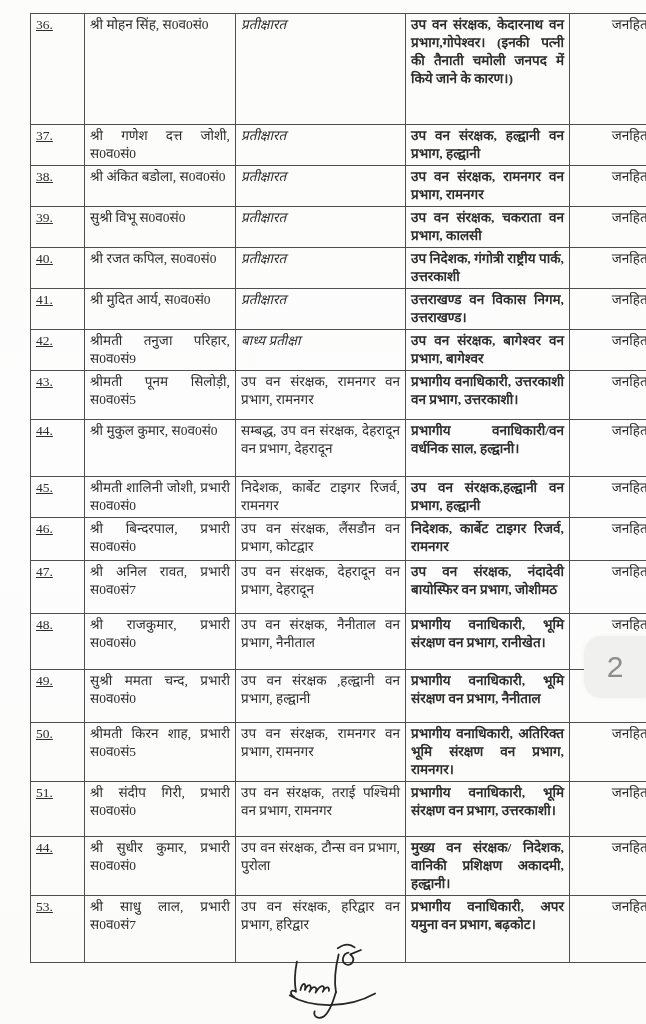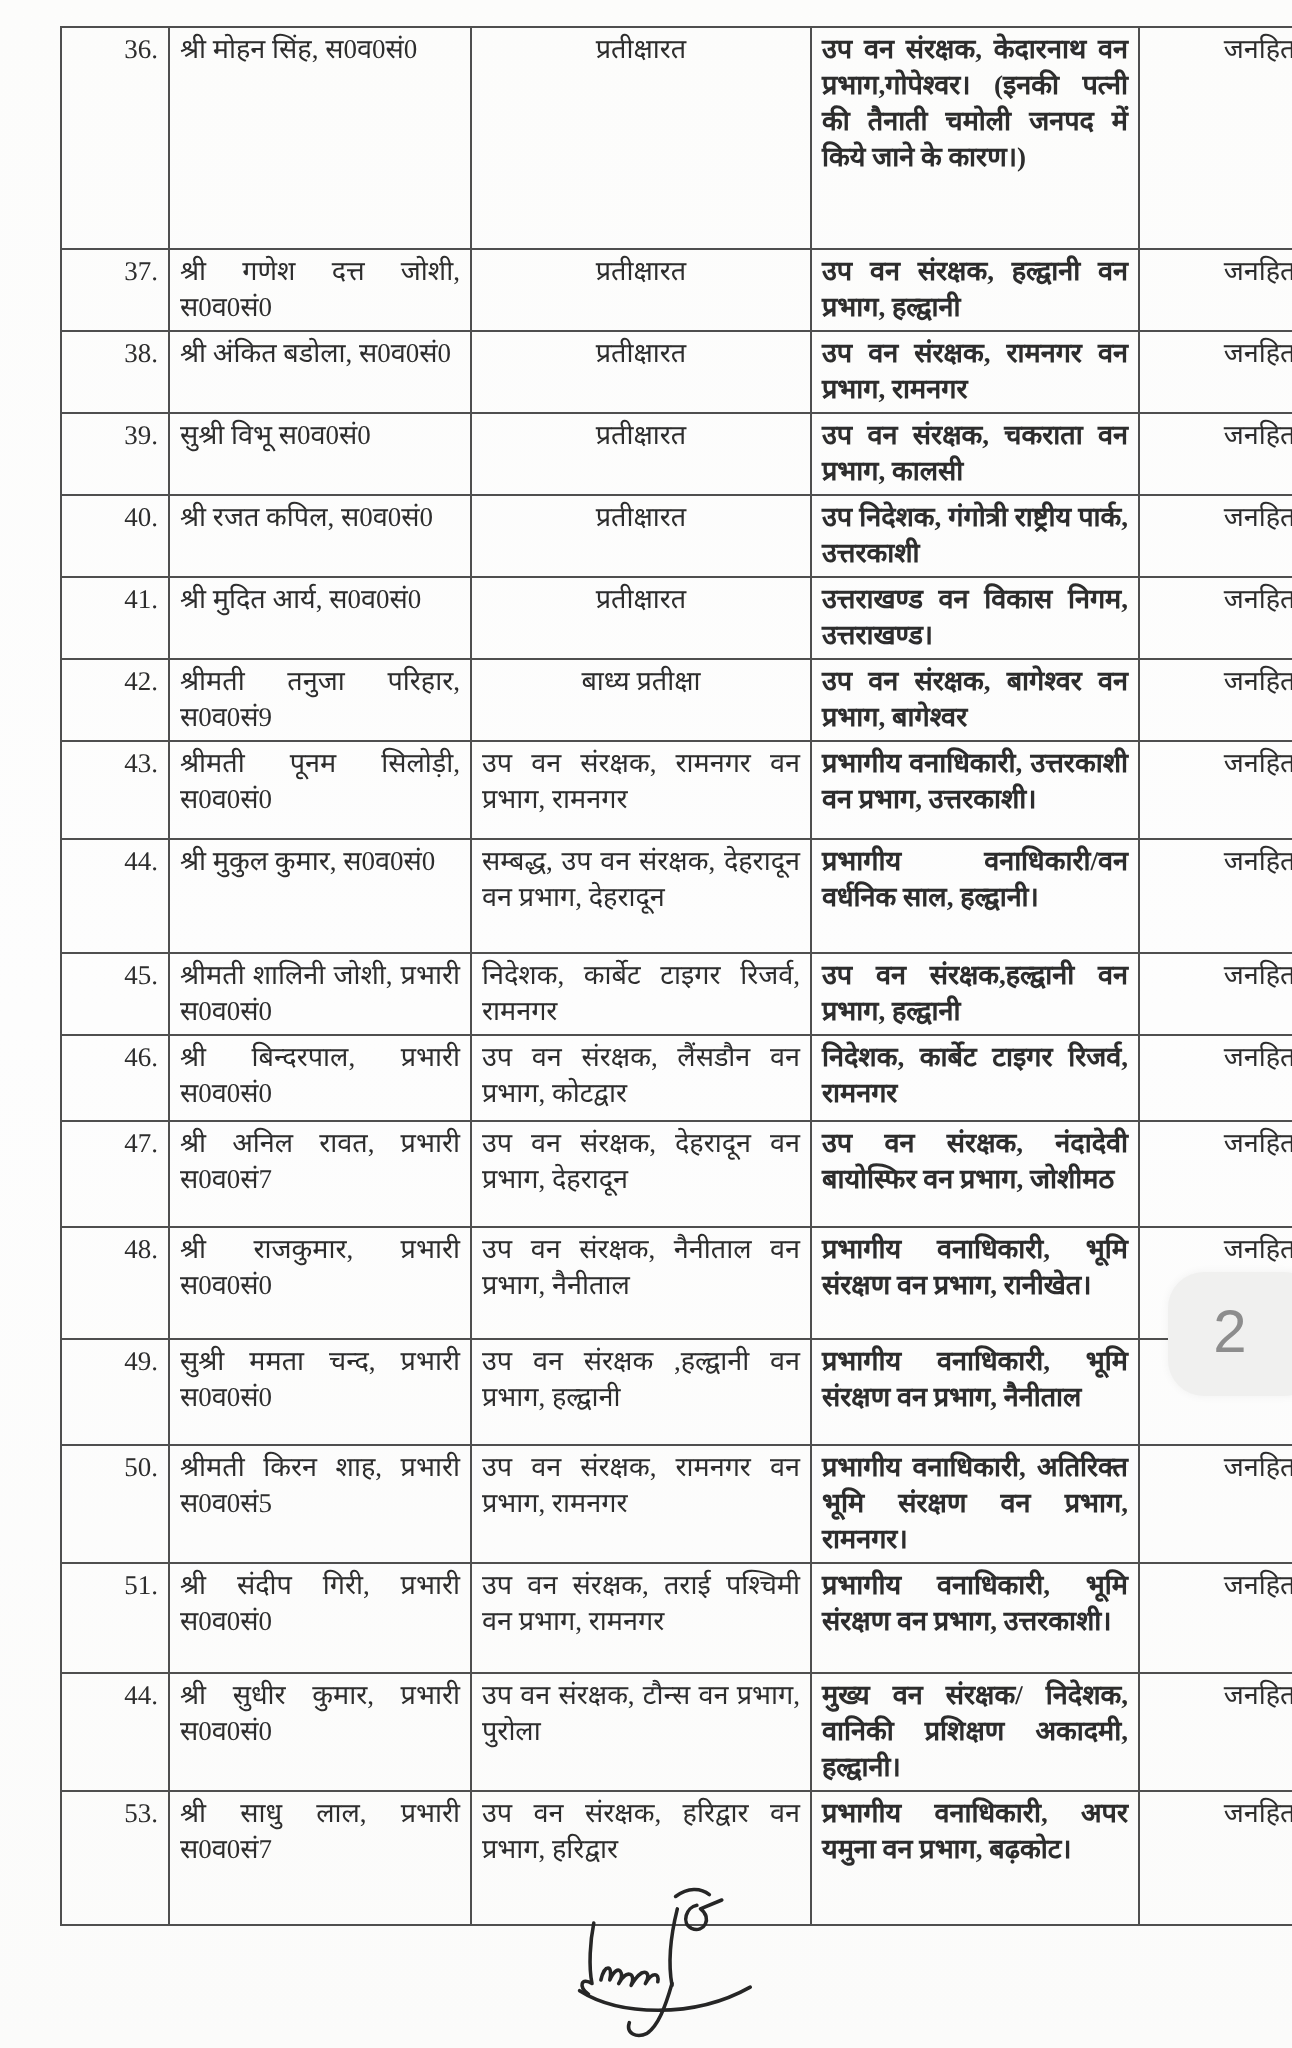--- a/index.html
+++ b/index.html
@@ -13,27 +13,27 @@
     position:absolute;left:30px;top:13px;width:616px;
     border-collapse:collapse;table-layout:fixed;
     font-size:13.5px;line-height:18px;color:#2d2d2d;
   }
   table.xfer td{
     border:1px solid #4f4f4f;
     vertical-align:top;
     padding:2px 5px 2px 5px;
     word-wrap:break-word;
   }
-  td.sno{width:43px;text-align:right;padding-left:2px;padding-right:2px;}
+  td.sno{width:43px;text-align:left;padding-left:2px;padding-right:2px;text-decoration:underline;}
   td.name{width:140px;text-align:justify;text-justify:inter-word;}
   td.cur{width:159px;text-align:justify;text-justify:inter-word;}
   td.new{width:153px;text-align:justify;text-justify:inter-word;font-weight:bold;}
   td.reason{width:121px;text-align:center;}
   
-  tr.waitrow td.cur{text-align:center;}
+  tr.waitrow td.cur{text-align:left;font-style:italic;}
   
   tr.r0{height:111px;} tr.r1{height:39px;} tr.r2{height:37px;} tr.r3{height:38px;}
   tr.r4{height:38px;} tr.r5{height:38px;} tr.r6{height:38px;} tr.r7{height:49px;}
   tr.r8{height:57px;} tr.r9{height:40px;} tr.r10{height:43px;} tr.r11{height:53px;}
   tr.r12{height:56px;} tr.r13{height:53px;} tr.r14{height:54px;} tr.r15{height:55px;}
   tr.r16{height:53px;} tr.r17{height:67px;}
   .page-badge{
     position:absolute;top:636px;right:-14px;width:76px;height:62px;
     background:#f0f0ef;border-radius:18px;
     display:flex;align-items:center;justify-content:center;
@@ -96,21 +96,21 @@
       </tr>
       <tr class="r6 waitrow">
         <td class="sno">42.</td>
         <td class="name">श्रीमती तनुजा परिहार, स0व0सं9</td>
         <td class="cur">बाध्य प्रतीक्षा</td>
         <td class="new">उप वन संरक्षक, बागेश्वर वन प्रभाग, बागेश्वर</td>
         <td class="reason">जनहित में</td>
       </tr>
       <tr class="r7">
         <td class="sno">43.</td>
-        <td class="name">श्रीमती पूनम सिलोड़ी, स0व0सं0</td>
+        <td class="name">श्रीमती पूनम सिलोड़ी, स0व0सं5</td>
         <td class="cur">उप वन संरक्षक, रामनगर वन प्रभाग, रामनगर</td>
         <td class="new">प्रभागीय वनाधिकारी, उत्तरकाशी वन प्रभाग, उत्तरकाशी।</td>
         <td class="reason">जनहित में</td>
       </tr>
       <tr class="r8">
         <td class="sno">44.</td>
         <td class="name">श्री मुकुल कुमार, स0व0सं0</td>
         <td class="cur">सम्बद्ध, उप वन संरक्षक, देहरादून वन प्रभाग, देहरादून</td>
         <td class="new">प्रभागीय वनाधिकारी/वन वर्धनिक साल, हल्द्वानी।</td>
         <td class="reason">जनहित में</td>

